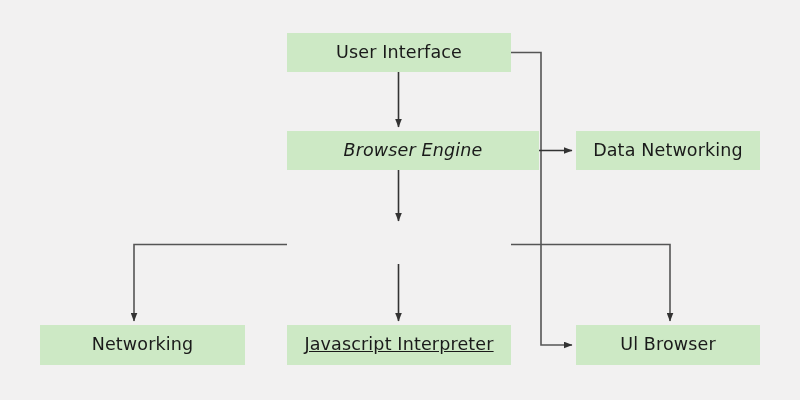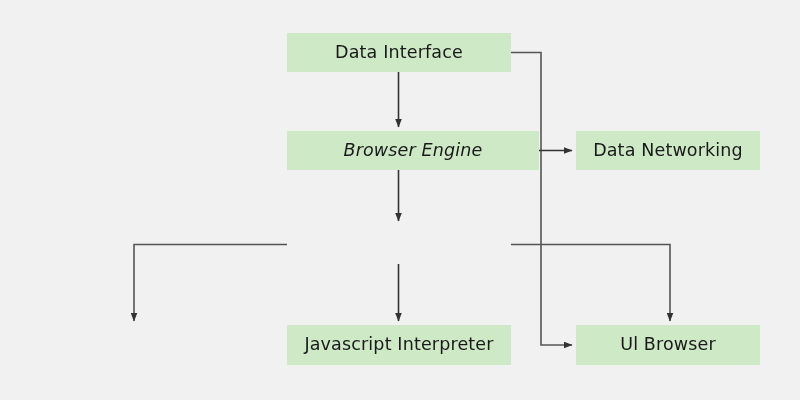--- a/index.html
+++ b/index.html
@@ -59,25 +59,26 @@
 
     <path d="M 398.5 170 L 398.5 221" fill="none" stroke="#333333" stroke-width="1.6" marker-end="url(#arrowhead)"></path>
 
     <path d="M 287 244.5 L 134 244.5 L 134 321" fill="none" stroke="#555555" stroke-width="1.6" marker-end="url(#arrowhead)"></path>
 
     <path d="M 398.5 264 L 398.5 321" fill="none" stroke="#333333" stroke-width="1.6" marker-end="url(#arrowhead)"></path>
 
     <path d="M 511 244.5 L 670 244.5 L 670 321" fill="none" stroke="#555555" stroke-width="1.6" marker-end="url(#arrowhead)"></path>
   </svg>
 
-  <div class="node" style="left:287px; top:33px; width:224px; height:39px;">Data Interface</div>
+  <div class="node" style="left:287px; top:33px; width:224px; height:39px;">User Interface</div>
 
   <div class="node" style="left:287px; top:131px; width:252px; height:39px;font-style:italic;">Browser Engine</div>
 
   <div class="node" style="left:576px; top:131px; width:184px; height:39px;">Data Networking</div>
 
 
+  <div class="node" style="left:40px; top:325px; width:205px; height:40px;">Networking</div>
 
-  <div class="node" style="left:287px; top:325px; width:224px; height:40px;">Javascript Interpreter</div>
+  <div class="node" style="left:287px; top:325px; width:224px; height:40px;text-decoration:underline;">Javascript Interpreter</div>
 
   <div class="node" style="left:576px; top:325px; width:184px; height:40px;">Ul Browser</div>
 
 </div>
 
 </body></html>

